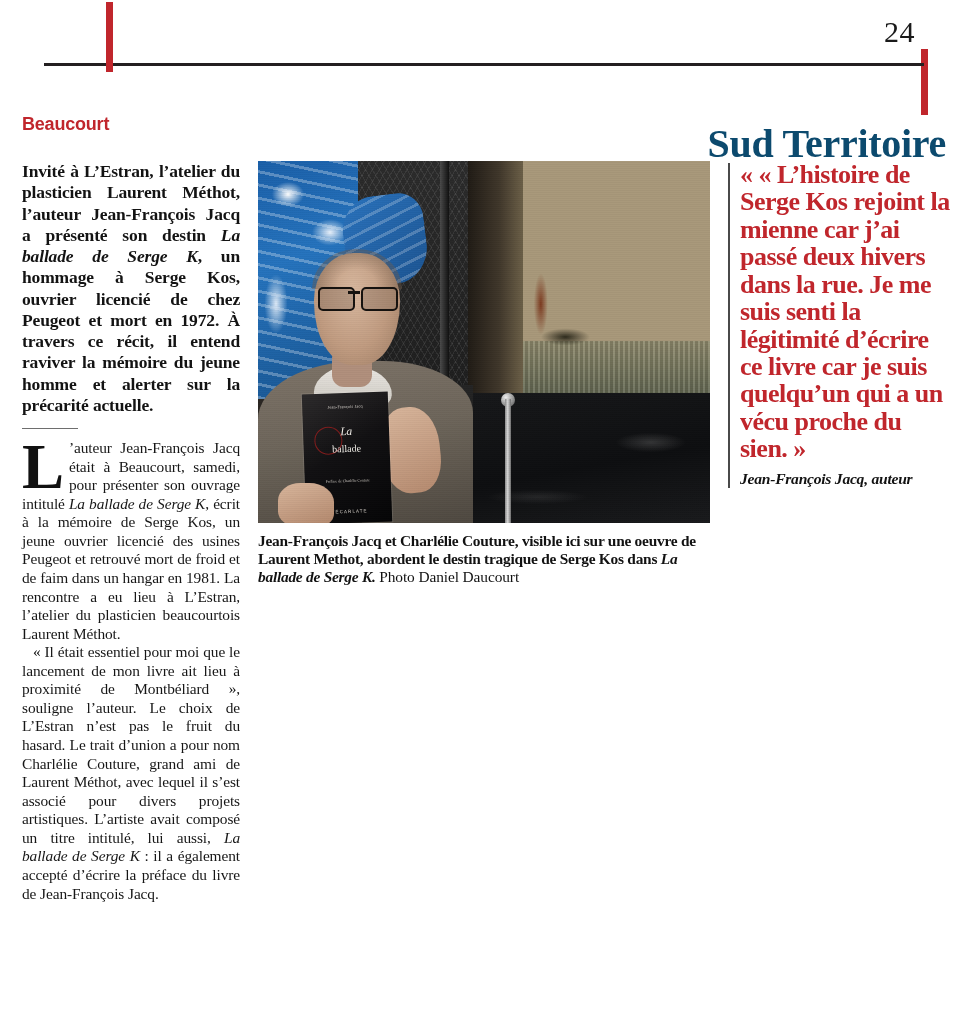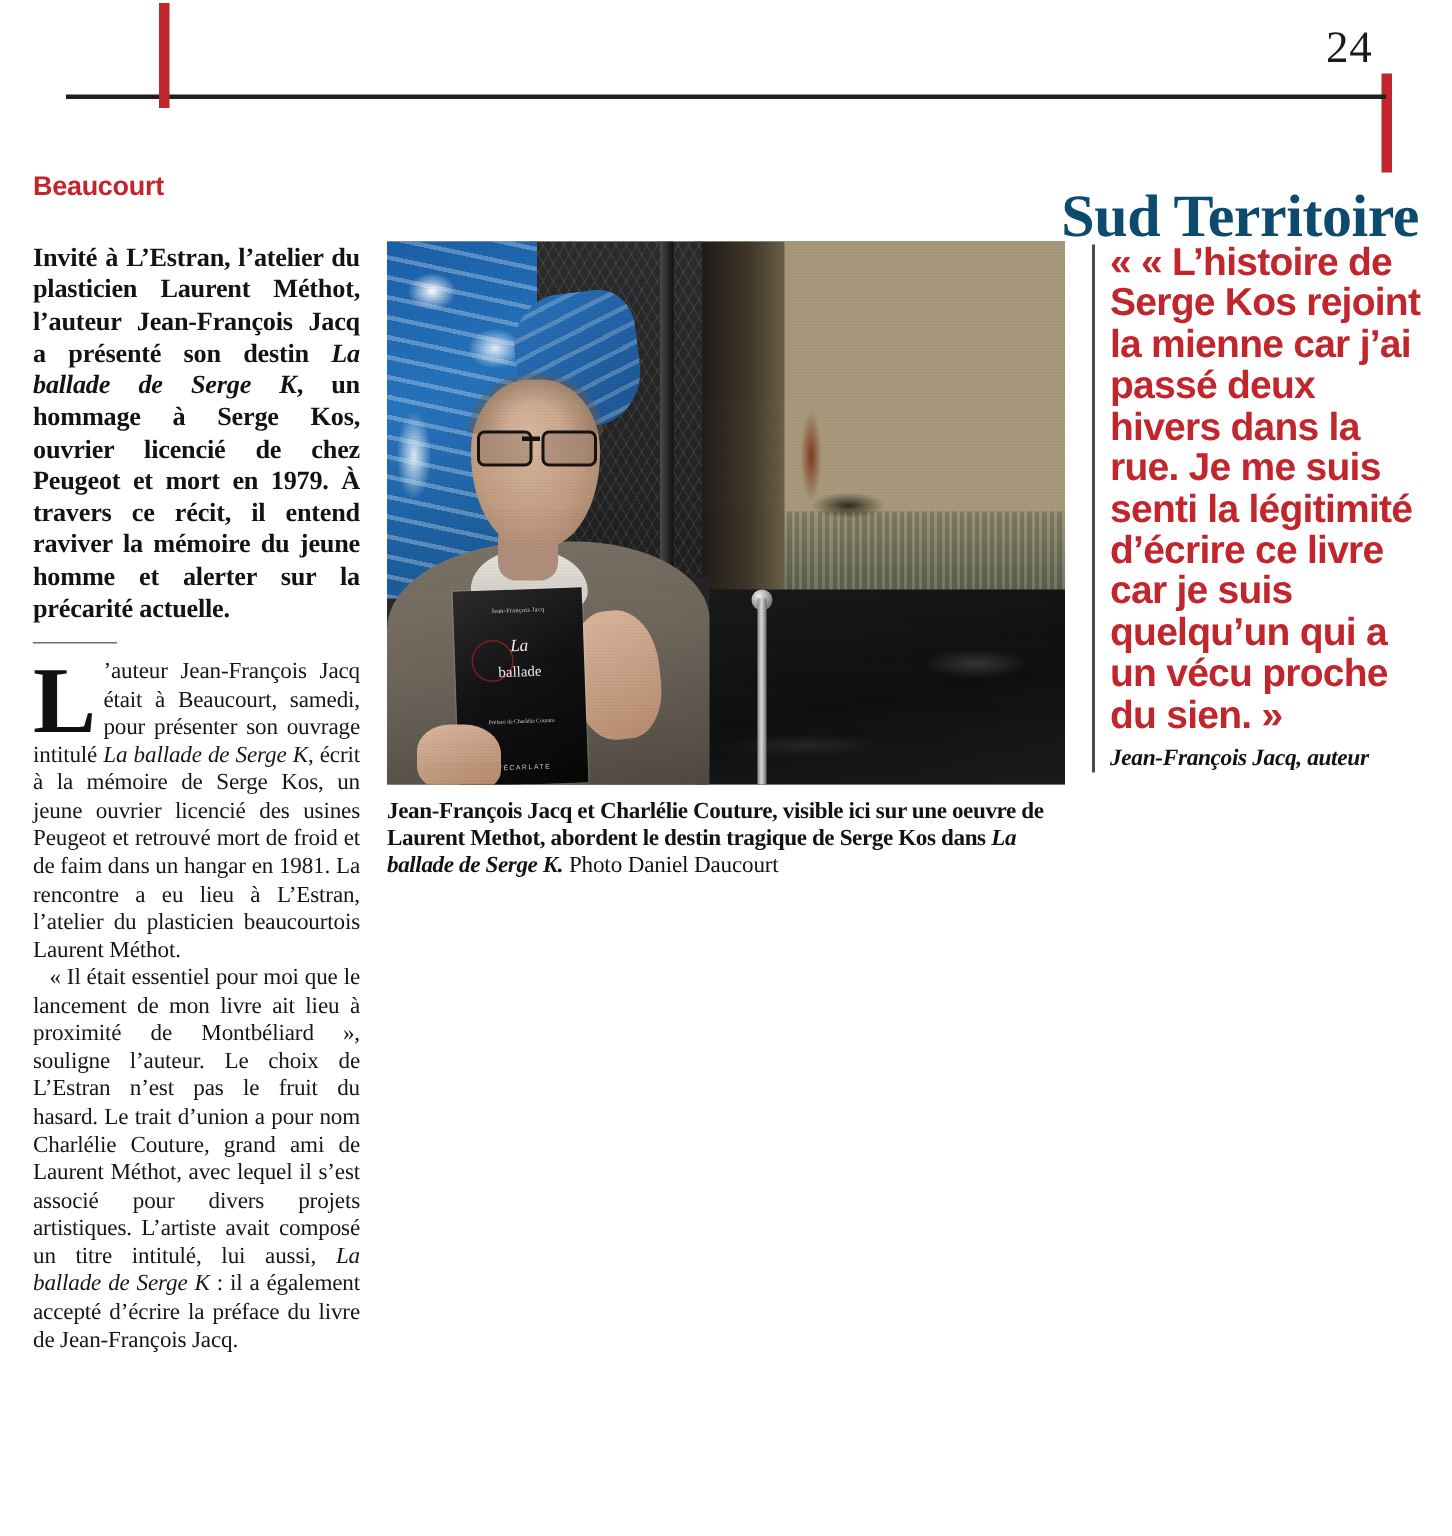--- a/index.html
+++ b/index.html
@@ -364,21 +364,21 @@
     left: 0; top: 2px; bottom: 0;
     width: 1.5px;
     background: #4a4a4a;
   }
   .pullquote {
     font-size: 26px;
     line-height: 1.055;
     font-weight: bold;
     color: #c0262c;
     letter-spacing: -0.5px;
-    font-family: Liberation Sans, sans-serif;
+    font-family: Liberation Serif, serif;
   }
   .pullquote-attrib {
     margin-top: 7px;
     font-size: 15.6px;
     font-weight: bold;
     color: #121212;
     letter-spacing: -0.25px;
     font-style: italic;
   }
 </style>
@@ -393,21 +393,21 @@
     <div class="section-title">Sud Territoire</div>
     <div class="masthead-rule-h"></div>
     <div class="masthead-rule-v-over"></div>
   </div>
 
   <div class="kicker">Beaucourt</div>
 
   <div class="content">
 
     <div class="col-left">
-      <div class="standfirst"><span>Invité à L’Estran, l’atelier du plasticien Laurent Méthot, l’auteur Jean-François Jacq a présenté son destin </span><span class="bk">La ballade de Serge K</span><span>, un hommage à Serge Kos, ouvrier licencié de chez Peugeot et mort en 1979. À travers ce récit, il entend raviver la mémoire du jeune homme et alerter sur la précarité actuelle.</span></div>
+      <div class="standfirst"><span>Invité à L’Estran, l’atelier du plasticien Laurent Méthot, l’auteur Jean-François Jacq a présenté son destin </span><span class="bk">La ballade de Serge K</span><span>, un hommage à Serge Kos, ouvrier licencié de chez Peugeot et mort en 1972. À travers ce récit, il entend raviver la mémoire du jeune homme et alerter sur la précarité actuelle.</span></div>
 
       <div class="hairline"></div>
 
       <div class="body-col">
         <p class="first dropcap-para"><span class="dropcap">L</span><span>’auteur Jean-François Jacq était à Beaucourt, samedi, pour présenter son ouvrage intitulé </span><span class="bk">La ballade de Serge K</span><span>, écrit à la mémoire de Serge Kos, un jeune ouvrier licencié des usines Peugeot et retrouvé mort de froid et de faim dans un hangar en 1981. La rencontre a eu lieu à L’Estran, l’atelier du plasticien beaucourtois Laurent Méthot.</span></p>
         <p><span>« Il était essentiel pour moi que le lancement de mon livre ait lieu à proximité de Montbéliard », souligne l’auteur. Le choix de L’Estran n’est pas le fruit du hasard. Le trait d’union a pour nom Charlélie Couture, grand ami de Laurent Méthot, avec lequel il s’est associé pour divers projets artistiques. L’artiste avait composé un titre intitulé, lui aussi, </span><span class="bk">La ballade de Serge K</span><span> : il a également accepté d’écrire la préface du livre de Jean-François Jacq.</span></p>
       </div>
     </div>
 
     <div class="col-center">

